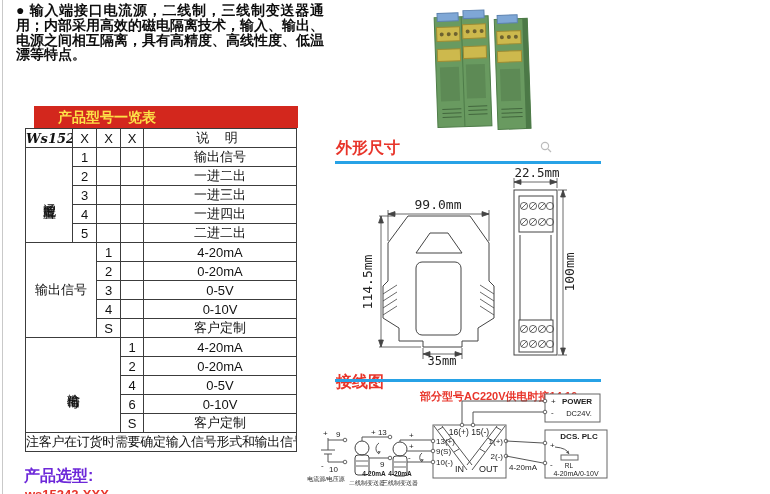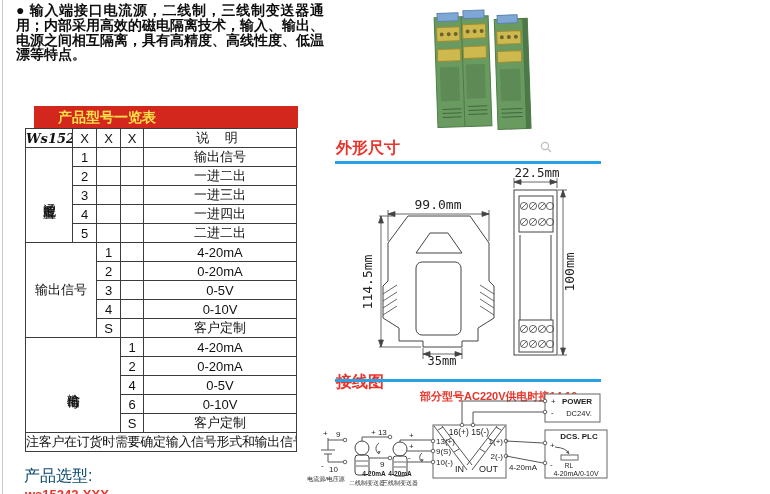--- a/index.html
+++ b/index.html
@@ -28,21 +28,21 @@
   td.vtext{writing-mode:vertical-rl;text-orientation:upright;letter-spacing:1px;padding:2px 0;}
   td.val{font-size:13px;}
   td.dsc{text-align:left;padding-left:14px;font-size:13px;}
   td.note{font-size:9.3px;text-align:left;padding:1px 2px;letter-spacing:-0.3px;height:14px;}
 
   
   .redhead{position:absolute;color:#e8352b;font-size:16px;font-weight:700;}
   .blueline{position:absolute;height:3px;background:#27a2e6;}
   .acnote{position:absolute;left:420px;top:389px;color:#e8352b;font-size:11px;font-weight:700;}
 
-  .selhead{position:absolute;left:24px;top:466px;color:#0c4a6e;font-size:16px;font-weight:400;text-align:center;}
+  .selhead{position:absolute;left:24px;top:466px;color:#6d28d9;font-size:16px;font-weight:700;text-align:center;}
   .selcode{position:absolute;left:25px;top:487px;color:#e8352b;font-size:13px;font-weight:700;}
 
   svg{position:absolute;}
   svg text{font-family:"DejaVu Sans Mono","Liberation Mono",monospace;fill:#222;}
   .cad{stroke:#444;fill:none;stroke-width:1;}
   .dim{stroke:#444;fill:none;stroke-width:0.8;}
   .wire{stroke:#555;fill:none;stroke-width:1;}
   .wbox{stroke:#666;fill:#fff;stroke-width:1;}
   .term{fill:#fff;stroke:#555;stroke-width:0.9;}
   svg .lbl{font-family:"Liberation Sans","DejaVu Sans",sans-serif;}

